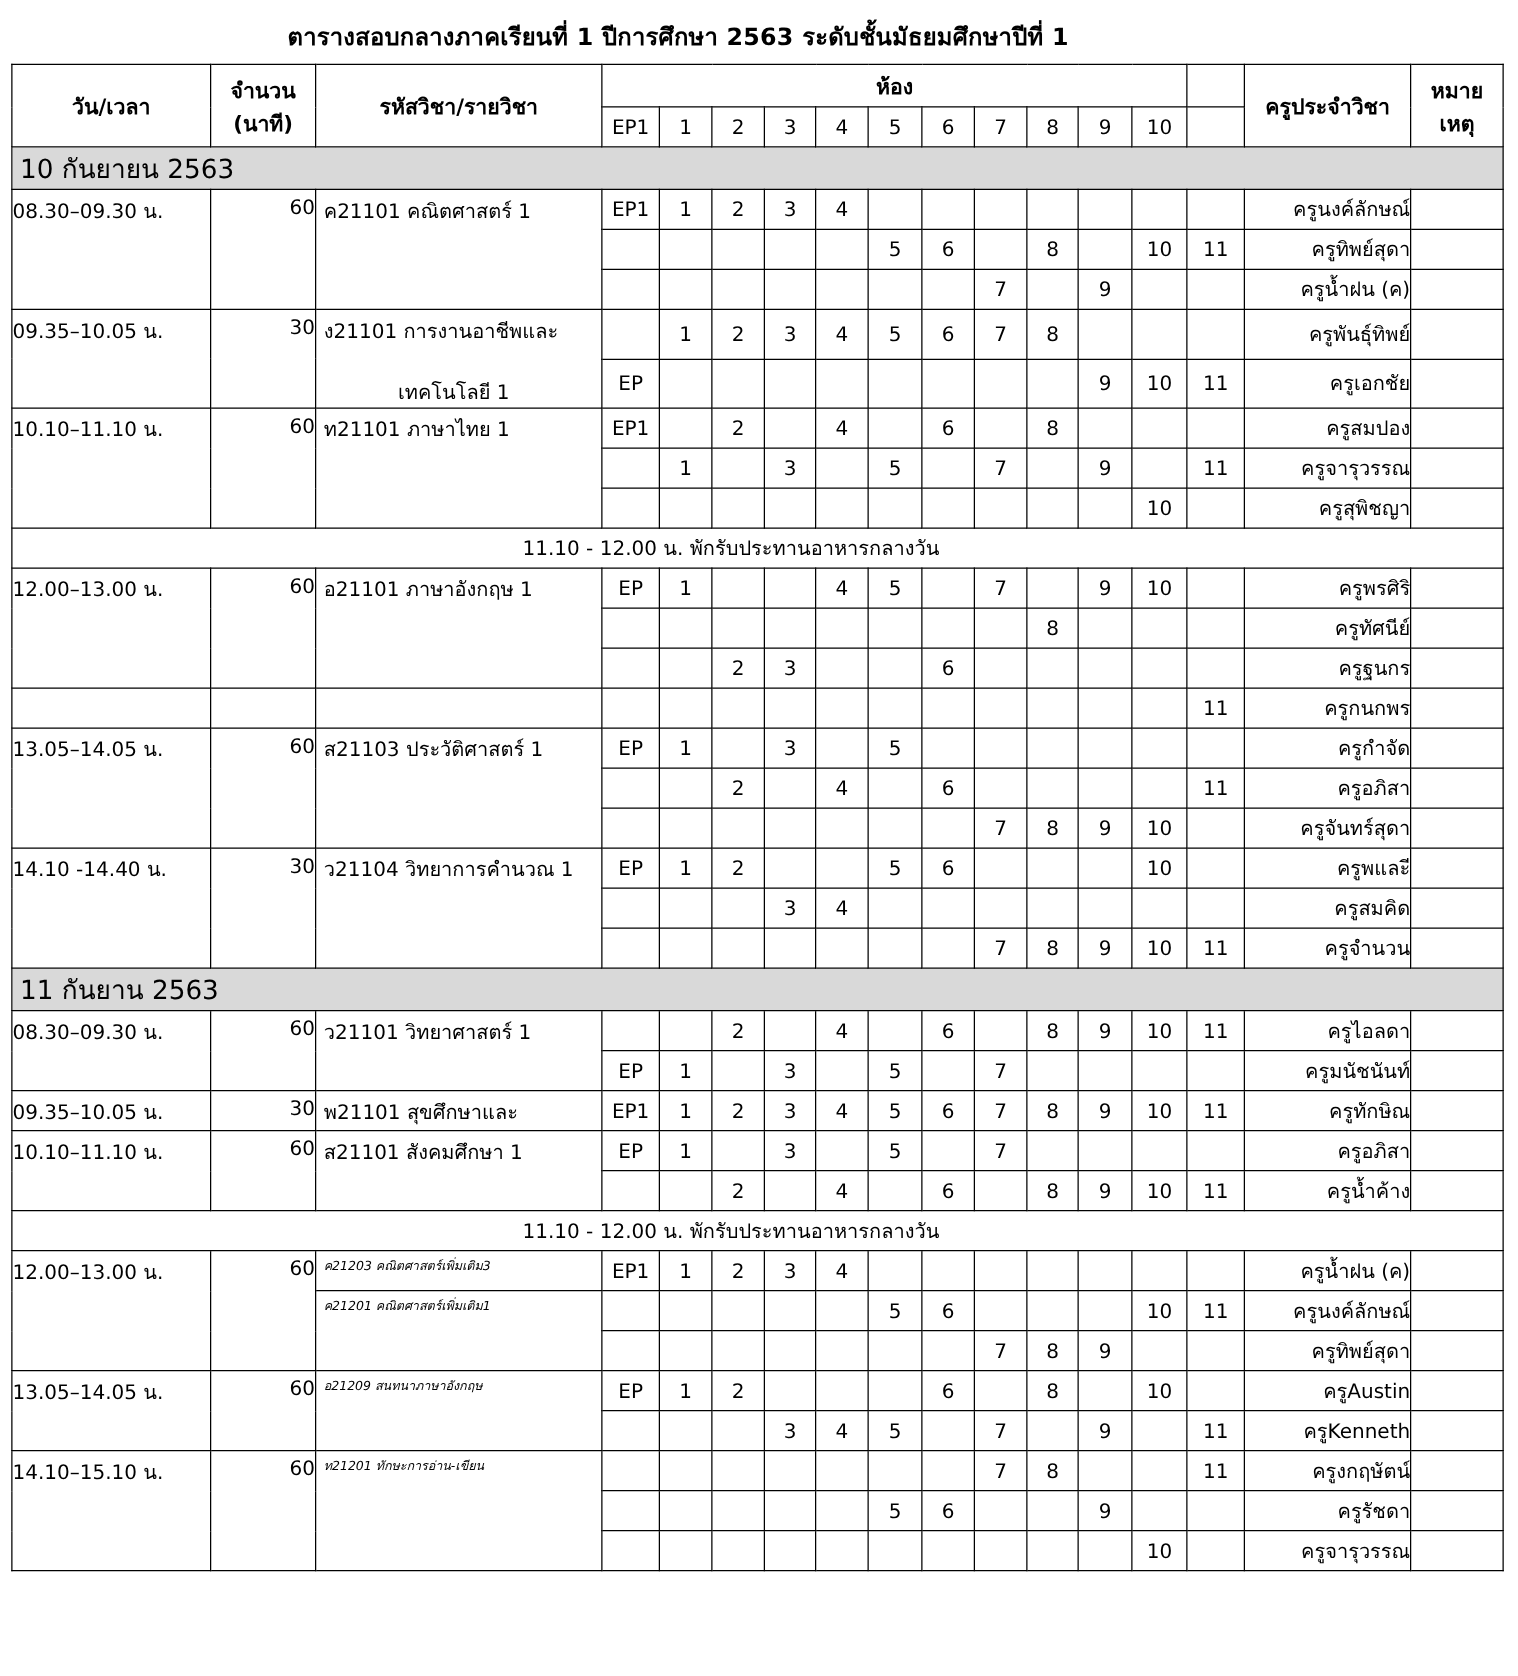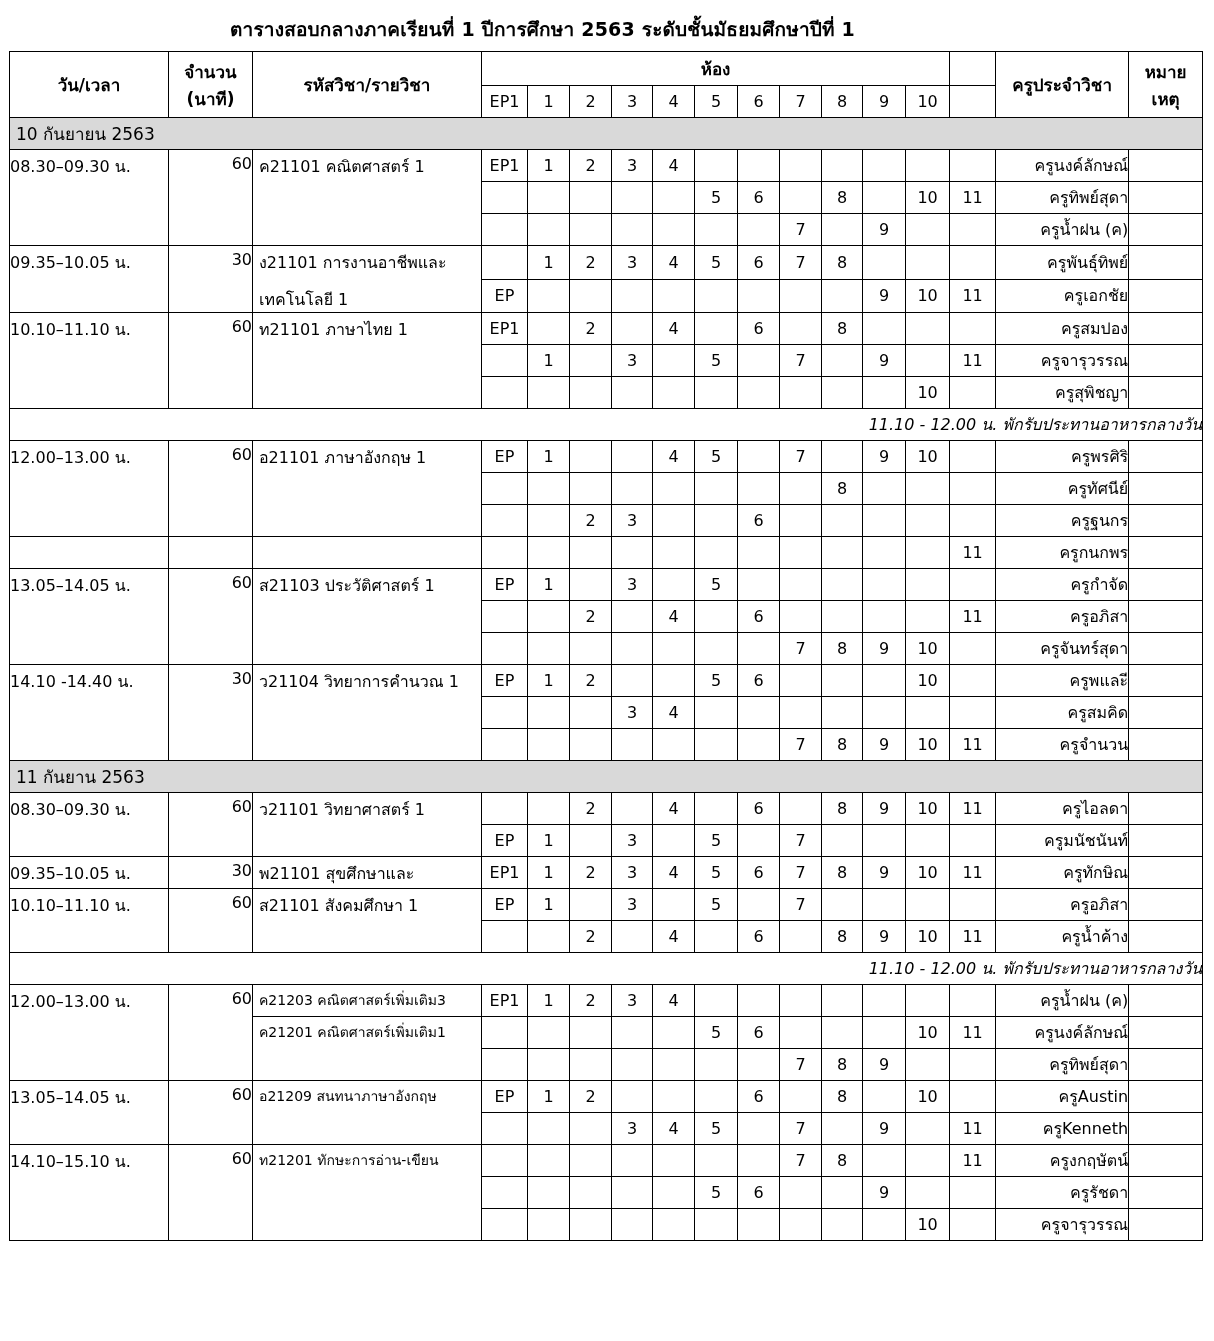--- a/index.html
+++ b/index.html
@@ -5,24 +5,24 @@
   html, body { margin:0; padding:0; background:#ffffff; }
   body { width:1214px; height:1341px; position:relative; font-family:"DejaVu Sans","Liberation Sans",sans-serif; color:#000; overflow:hidden; }
   .title { position:absolute; left:0; top:14px; width:1085px; text-align:center; font-size:19px; font-weight:bold; letter-spacing:0.2px; }
   table.sched { position:absolute; left:9px; top:51px; border-collapse:collapse; table-layout:fixed; width:1194px; font-size:16px; }
   table.sched td, table.sched th { border:1.5px solid #000; padding:0; height:32px; box-sizing:border-box; overflow:hidden; white-space:nowrap; font-weight:normal; }
   table.sched th { font-weight:bold; font-size:17px; }
   .c { text-align:center; }
   .time { text-align:left; vertical-align:top; padding-top:4px !important; }
   .dur { text-align:right; vertical-align:top; padding-top:4px !important; }
   .subj { text-align:left; vertical-align:top; padding-left:6px !important; padding-top:4px !important; }
-  .date-row td { background:#d9d9d9; font-weight:bold; font-size:17px; text-align:left; padding-left:6px !important; height:34px; }
-  .lunch-row td { font-style:italic; text-align:right; padding-left:408px !important; height:34px; }
+  .date-row td { background:#d9d9d9; font-weight:bold; font-size:21px; text-align:left; padding-left:6px !important; height:34px; }
+  .lunch-row td { text-align:left; padding-left:408px !important; height:34px; }
   .teacher { text-align:right; padding-left:10px !important;margin-top:36px; }
-  .small { font-size:14px; }
+  .small { font-size:10px;font-style:italic; }
 </style>
 </head>
 <body>
 
 <div class="title">ตารางสอบกลางภาคเรียนที่ 1 ปีการศึกษา 2563  ระดับชั้นมัธยมศึกษาปีที่ 1</div>
 
 <table class="sched">
   <colgroup>
     <col style="width:159px">
       <col style="width:84px">
@@ -128,21 +128,21 @@
         <td class="c"></td>
         <td class="c"></td>
         <td class="teacher">ครูน้ำฝน (ค)</td>
         <td></td>
       </tr>
       <tr>
         <td rowspan="2" class="time">09.35–10.05 น.</td>
         <td rowspan="2" class="dur">30</td>
         <td rowspan="2" class="subj">
           <div>ง21101 การงานอาชีพและ</div>
-          <div style="text-align: left; padding-right: 14px; margin-top: 12px;">เทคโนโลยี 1</div>
+          <div style="text-align: center; padding-right: 14px; margin-top: 24px;">เทคโนโลยี 1</div>
         </td>
         <td class="c"></td>
         <td class="c">1</td>
         <td class="c">2</td>
         <td class="c">3</td>
         <td class="c">4</td>
         <td class="c">5</td>
         <td class="c">6</td>
         <td class="c">7</td>
         <td class="c">8</td>

